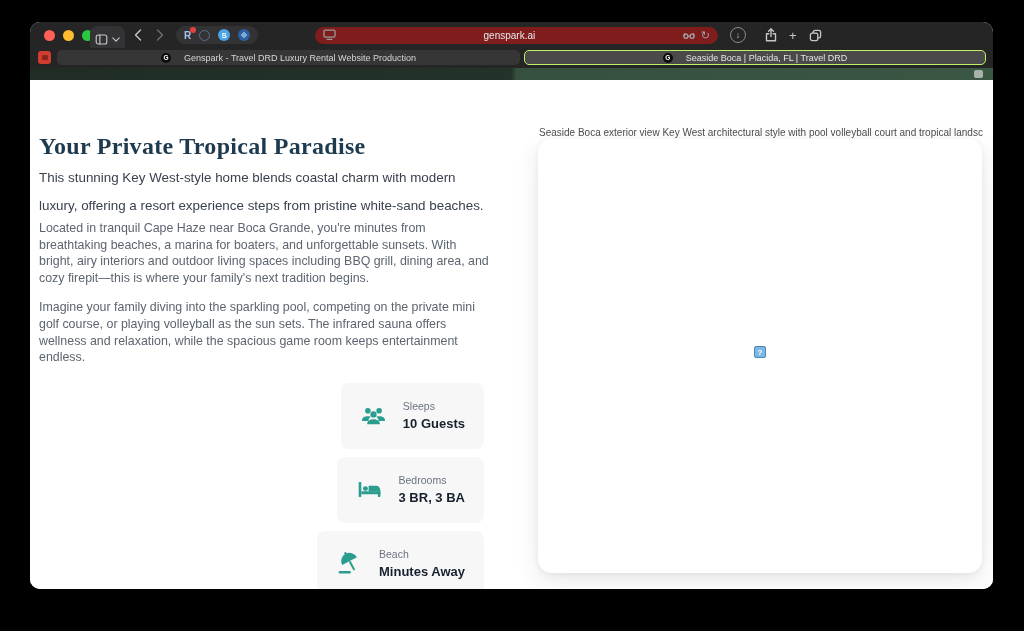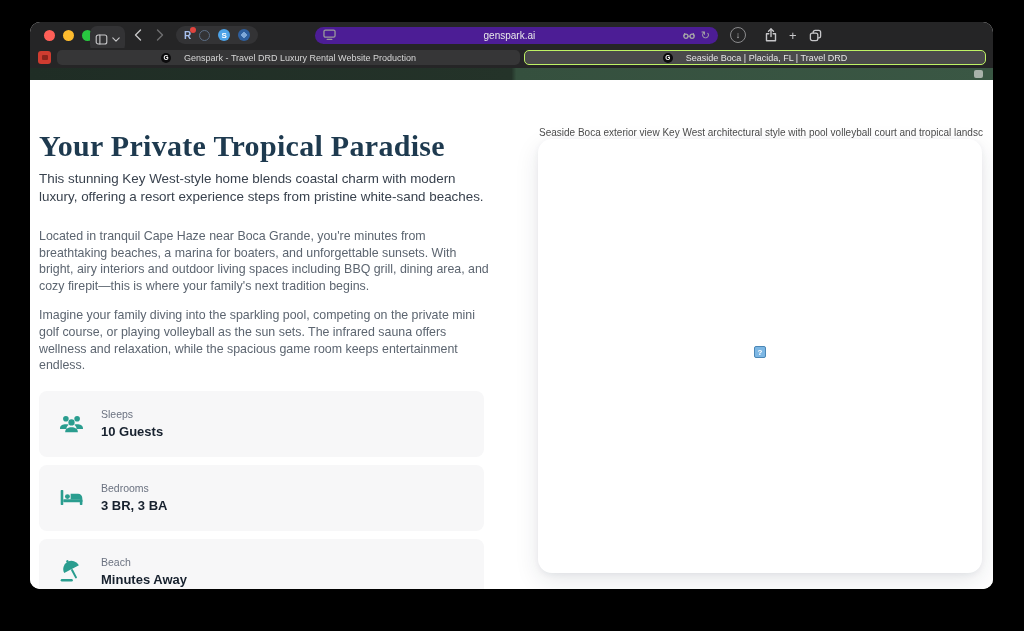--- a/index.html
+++ b/index.html
@@ -25,21 +25,21 @@
   .ext-r { position:relative; font-weight:bold; font-size:10px; color:#a8c0ee; }
   .ext-r .badge { position:absolute; top:-3px; right:-5px; width:6px; height:6px;
                   border-radius:50%; background:#e0443e; }
   .ext-dim { width:11px; height:11px; border-radius:50%; border:1.5px solid #5d6f86; }
   .ext-s { width:12px; height:12px; border-radius:50%; background:#4da3e8; color:#fff;
            font-size:8px; font-weight:bold; display:flex; align-items:center; justify-content:center; }
   .ext-flower { width:12px; height:12px; border-radius:50%;
                 background:radial-gradient(circle at 50% 50%, #7ea8d8 0 30%, #2e5f9e 31% 100%); }
 
   .urlbar { position:absolute; left:285px; top:4.5px; width:403px; height:17px;
-            background:#4c1d95; border-radius:8.5px; display:flex; align-items:center;
+            background:#7f1d1d; border-radius:8.5px; display:flex; align-items:center;
             padding:0 8px; color:#9a9a9c; }
   .url-text { flex:1; text-align:center; color:#e8e8ea; font-size:10px; }
   .url-right { display:flex; gap:6px; align-items:center; font-size:10px; color:#a5a5a7; }
 
   .dl-circle { position:absolute; left:700px; top:5px; width:16px; height:16px;
                border:1.4px solid #8b8b8d; border-radius:50%; color:#c7c7c9;
                display:flex; align-items:center; justify-content:center; font-size:9px; }
   .right-cluster { position:absolute; left:735px; top:0; height:26px; display:flex;
                    align-items:center; gap:12px; color:#c7c7c9; }
 
@@ -61,26 +61,26 @@
   
   .hero-strip { position:relative; height:12px;
                 background:linear-gradient(90deg,#1f2d25 0%, #243329 50%, #35503e 50.5%, #3a5744 100%); }
   .scroll-thumb { position:absolute; right:10px; top:2px; width:9px; height:8px;
                   border-radius:2px; background:#a8b2aa; }
 
   
   .content { position:relative; height:509px; background:#fff; }
 
   .left-col { position:absolute; left:9px; top:50px; width:454px; }
-  h1.title { font-family:"Liberation Serif", serif; font-size:30px; font-weight:600;
-             color:#1e3a4f; letter-spacing:.3px; line-height:32px; margin-bottom:8px; }
-  .lead { font-size:13.4px; line-height:18px; color:#39424e; margin-bottom:22px; width:452px; }
+  h1.title { font-family:"Liberation Serif", serif; font-size:24px; font-weight:600;
+             color:#1e3a4f; letter-spacing:.3px; line-height:32px; margin-bottom:2px; }
+  .lead { font-size:13.4px; line-height:28px; color:#39424e; width:452px; }
   .body-p { font-size:12.4px; line-height:16.6px; color:#5c6570; margin-bottom:13px; width:452px; }
 
-  .cards { margin-top:17px; width:445px; display:flex; flex-direction:column; gap:8px; }
+  .cards { margin-top:17px; width:445px; display:flex; flex-direction:column; gap:8px;align-items:flex-end; }
   .card { height:66px; background:#f7f7f8; border-radius:8px; display:flex;
           align-items:center; padding:0 19px; gap:16px; }
   .card .ic { width:27px; height:27px; color:#2a9d8f; flex:0 0 auto; }
   .card .ic svg { width:100%; height:100%; }
   .card-label { font-size:10.5px; color:#6b7280; margin-bottom:4px; }
   .card-value { font-size:13px; font-weight:bold; color:#17212e; }
 
   .right-col { position:absolute; left:508px; top:0; width:445px; }
   .alt-text { position:absolute; left:1px; top:47px; width:444px; font-size:10px;
               color:#4d4d4d; white-space:nowrap; overflow:hidden; }

